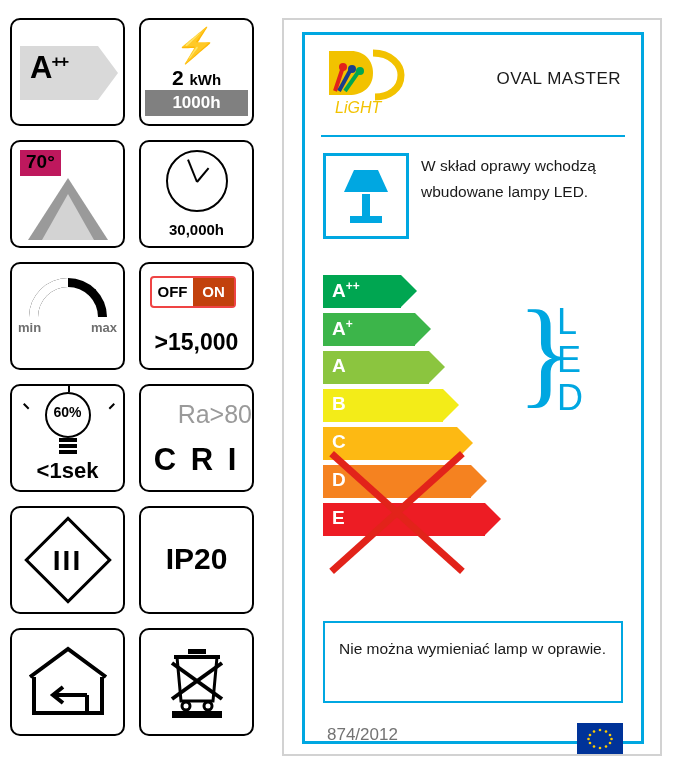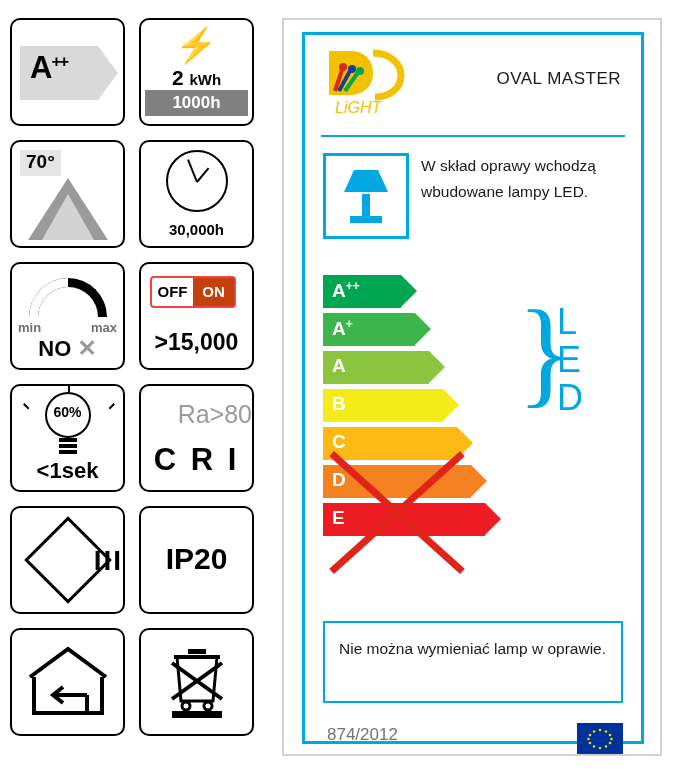--- a/index.html
+++ b/index.html
@@ -97,21 +97,21 @@
     font-size: 17px;
     font-weight: bold;
     text-align: center;
     line-height: 26px;
   }
 
   
   .angle-badge {
     position: absolute;
     left: 8px; top: 8px;
-    background: #e5e5e5;
+    background: #be185d;
     font-size: 19px;
     font-weight: bold;
     padding: 1px 6px 3px 6px;
   }
   .beam {
     position: absolute;
     left: 50%; bottom: 6px;
     transform: translateX(-50%);
     width: 0; height: 0;
     border-left: 40px solid transparent;
@@ -312,21 +312,21 @@
     width: 62px; height: 62px;
     margin-left: -31px; margin-top: -31px;
     border: 3px solid #000;
     transform: rotate(45deg);
     box-sizing: border-box;
   }
   .three {
     position: absolute;
     left: 0; right: 0; top: 50%;
     margin-top: -15px;
-    text-align: right;
+    text-align: center;
     font-size: 28px;
     font-weight: bold;
     letter-spacing: 2px;
   }
 
   
   .ip {
     position: absolute;
     left: 0; right: 0; top: 50%;
     margin-top: -18px;
@@ -535,21 +535,20 @@
     <div class="lifetime-label">30,000h</div>
   </div>
 
   <div class="icon-cell">
     <div class="gauge"></div>
     <div class="gauge-left"></div>
     <div class="minmax">
       <span>min</span>
       <span>max</span>
     </div>
-    <div class="no-row"><span>NO</span> <span class="x">✕</span></div>
   </div>
 
   <div class="icon-cell">
     <div class="onoff">
       <div class="off">OFF</div>
       <div class="on">ON</div>
     </div>
     <div class="cycles">&gt;15,000</div>
   </div>
 

